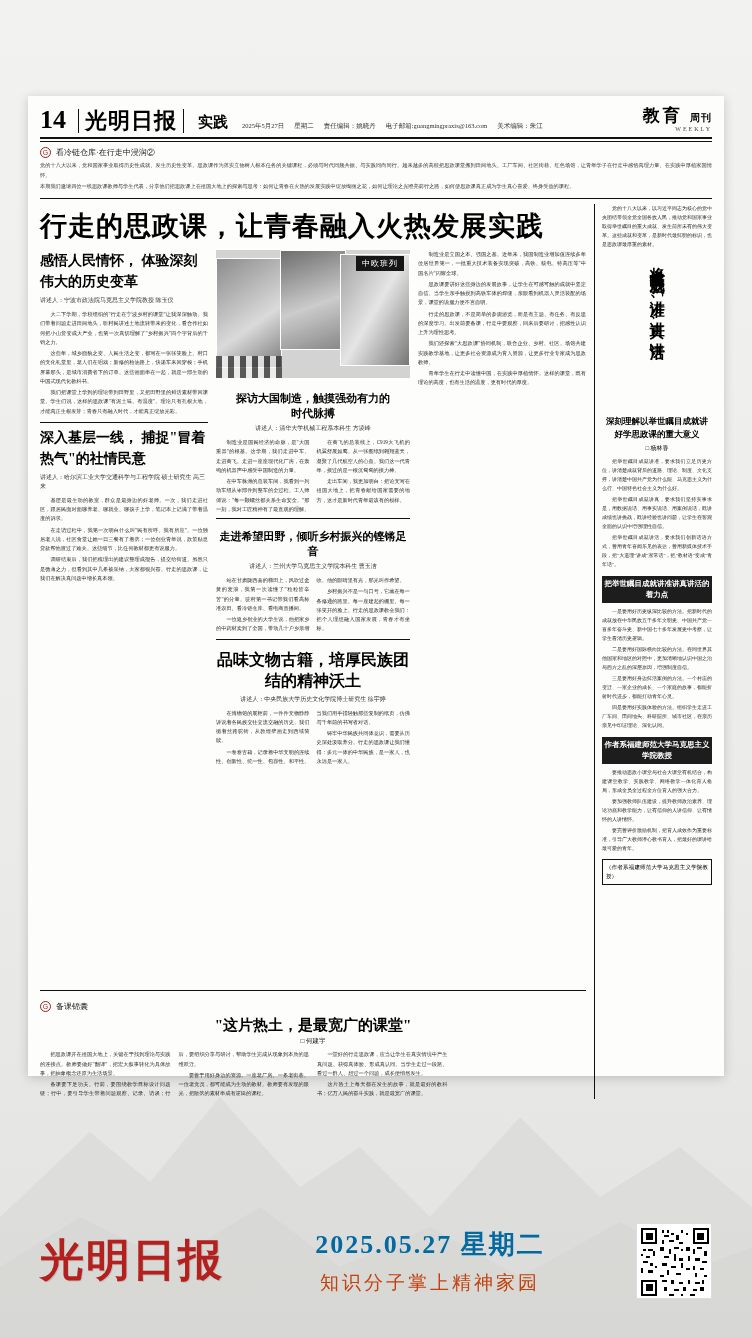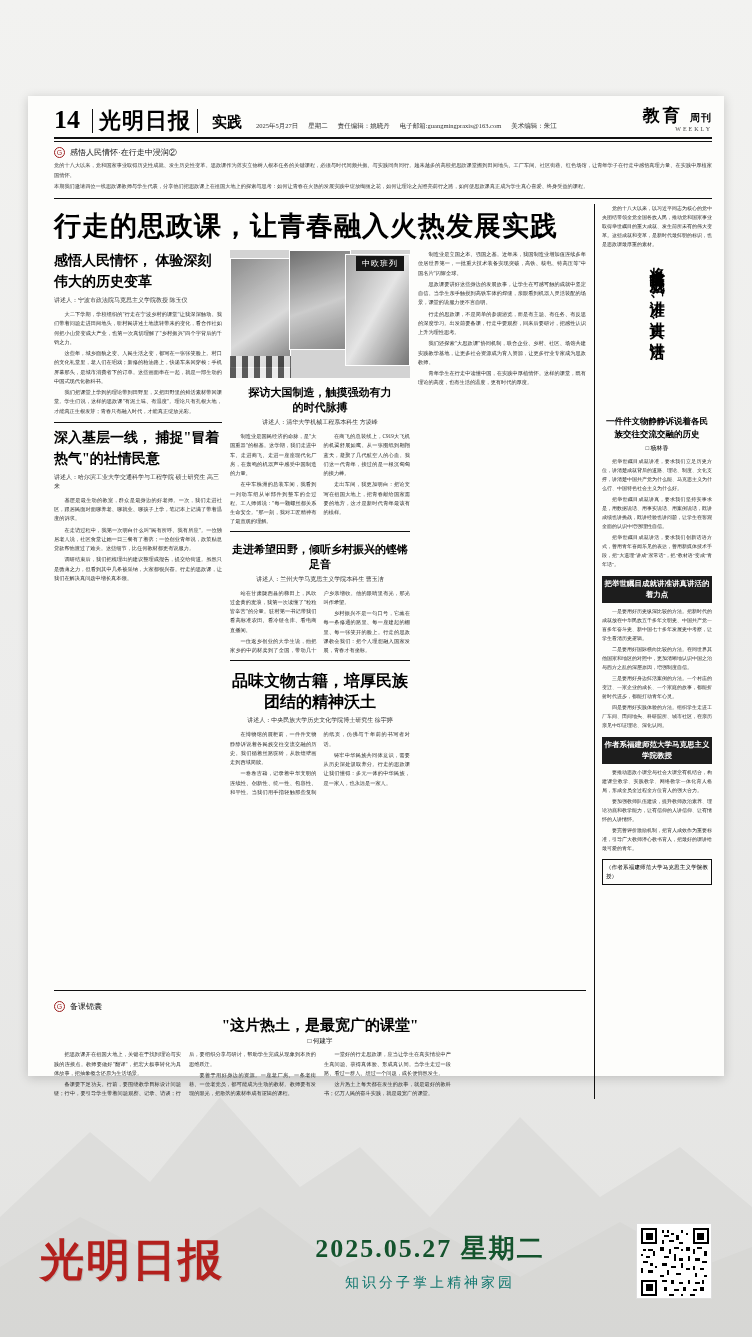--- a/index.html
+++ b/index.html
@@ -23,21 +23,21 @@
   }
   .mtn svg { width:100%; height:100%; display:block; }
 
   
   .paper {
     position:absolute;
     left:28px; top:96px;
     width:696px; height:980px;
     background:#fdfdfb;
     box-shadow:0 2px 10px rgba(0,0,0,.18);
-    padding:10px 12px 8px 26px;
+    padding:10px 12px 8px 12px;
   }
 
   
   .masthead {
     display:flex; align-items:flex-end; gap:8px;
     border-bottom:2px solid #111;
     padding-bottom:4px;
   }
   .pageno {
     font-size:26px; font-weight:bold; line-height:1;
@@ -117,21 +117,21 @@
   .dash { border-top:1px solid #111; margin:4px 0; }
   .txt {
     font-size:5.2px; line-height:1.78; text-align:justify; color:#2a2a2a;
   }
   .txt p { margin:0 0 2px 0; text-indent:2em; }
   .two-col { column-count:2; column-gap:7px; }
 
   
   .photo {
     width:100%; height:128px; position:relative; overflow:hidden;
-    background:#cfcfcf; margin-bottom:4px;
+    background:#cfcfcf; margin-bottom:10px;
     filter:grayscale(100%) contrast(1.05);
   }
   .ph {
     position:absolute; background:#9e9e9e; border:1px solid #fff;
   }
   .ph.a { left:0; top:8px; width:34%; height:110px;
     background:linear-gradient(145deg,#8b8b8b,#d6d6d6 60%,#7a7a7a); }
   .ph.b { left:33%; top:0; width:34%; height:100px;
     background:linear-gradient(160deg,#6f6f6f,#c8c8c8 55%,#868686); }
   .ph.c { left:64%; top:4px; width:36%; height:112px;
@@ -192,22 +192,22 @@
     position:absolute; left:40px; right:40px; bottom:38px;
     display:flex; align-items:center; gap:22px;
   }
   .ft-logo {
     font-family:"Liberation Serif", serif;
     font-size:44px; font-weight:bold; color:#b3201d;
     letter-spacing:2px; line-height:1;
     text-shadow:1px 1px 0 rgba(0,0,0,.12);
   }
   .ft-mid { flex:1; text-align:center; }
-  .ft-date { font-size:26px; font-weight:bold; color:#14532d; letter-spacing:2px; }
-  .ft-slogan { font-size:14px; color:#0f766e; letter-spacing:3px; margin-top:8px; }
+  .ft-date { font-size:26px; font-weight:bold; color:#0369a1; letter-spacing:2px; }
+  .ft-slogan { font-size:19px; color:#c2410c; letter-spacing:3px; margin-top:8px; }
   .qr {
     width:76px; height:76px; background:#fff; padding:4px;
     border:1px solid #ddd;
   }
   .qr svg { display:block; }
 </style>
 </head>
 <body>
 
 <div class="backdrop"></div>
@@ -234,21 +234,21 @@
     <div class="mast-right">
       <div class="big"><span>教育</span>
         <span class="wk">周刊</span></div>
       <div class="small">WEEKLY</div>
     </div>
   </div>
   <div class="rule-thin"></div>
 
   <div class="collabel">
     <span class="g">G</span>
-    <span>感悟人民情怀·在行走中浸润②</span>
+    <span>看冷链仓库·在行走中浸润②</span>
   </div>
 
   <div class="lead-strip">
     <p>党的十八大以来，党和国家事业取得历史性成就、发生历史性变革。思政课作为落实立德树人根本任务的关键课程，必须与时代同频共振、与实践同向同行。越来越多的高校把思政课堂搬到田间地头、工厂车间、社区街巷、红色场馆，让青年学子在行走中感悟真理力量、在实践中厚植家国情怀。</p>
     <p>本期我们邀请四位一线思政课教师与学生代表，分享他们把思政课上在祖国大地上的探索与思考：如何让青春在火热的发展实践中绽放绚丽之花，如何让理论之光照亮前行之路，如何使思政课真正成为学生真心喜爱、终身受益的课程。</p>
   </div>
 
   <div class="body-wrap">
 
     <div class="main-area">
@@ -339,21 +339,21 @@
         </div>
       </div>
     </div>
 
     <div class="right-rail">
       <div class="rail-txt">
         <p>党的十八大以来，以习近平同志为核心的党中央团结带领全党全国各族人民，推动党和国家事业取得举世瞩目的重大成就、发生前所未有的伟大变革。这些成就和变革，是新时代最鲜明的标识，也是思政课最厚重的素材。</p>
       </div>
       <div class="v-head">将举世瞩目成就
 「讲准、讲真、讲活」</div>
-      <div class="rail-sub">一件件文物静静诉说着各民族交往交流交融的历史</div>
+      <div class="rail-sub">深刻理解以举世瞩目成就讲好学思政课的重大意义</div>
       <div class="rail-by">□ 杨林香</div>
       <div class="rail-txt">
         <p>把举世瞩目成就讲准，要求我们立足历史方位，讲清楚成就背后的道路、理论、制度、文化支撑，讲清楚中国共产党为什么能、马克思主义为什么行、中国特色社会主义为什么好。</p>
         <p>把举世瞩目成就讲真，要求我们坚持实事求是，用数据说话、用事实说话、用案例说话，既讲成绩也讲挑战，既讲经验也讲问题，让学生在客观全面的认识中增强理性自信。</p>
         <p>把举世瞩目成就讲活，要求我们创新话语方式，善用青年喜闻乐见的表达，善用新媒体技术手段，把"大道理"讲成"家常话"，把"教材语"变成"青年话"。</p>
       </div>
       <div class="rail-band">把举世瞩目成就讲准讲真讲活的着力点</div>
       <div class="rail-txt">
         <p>一是要用好历史纵深比较的方法。把新时代的成就放在中华民族五千多年文明史、中国共产党一百多年奋斗史、新中国七十多年发展史中考察，让学生看清历史逻辑。</p>
         <p>二是要用好国际横向比较的方法。在同世界其他国家和地区的对照中，更加清晰地认识中国之治与西方之乱的深层原因，增强制度自信。</p>

